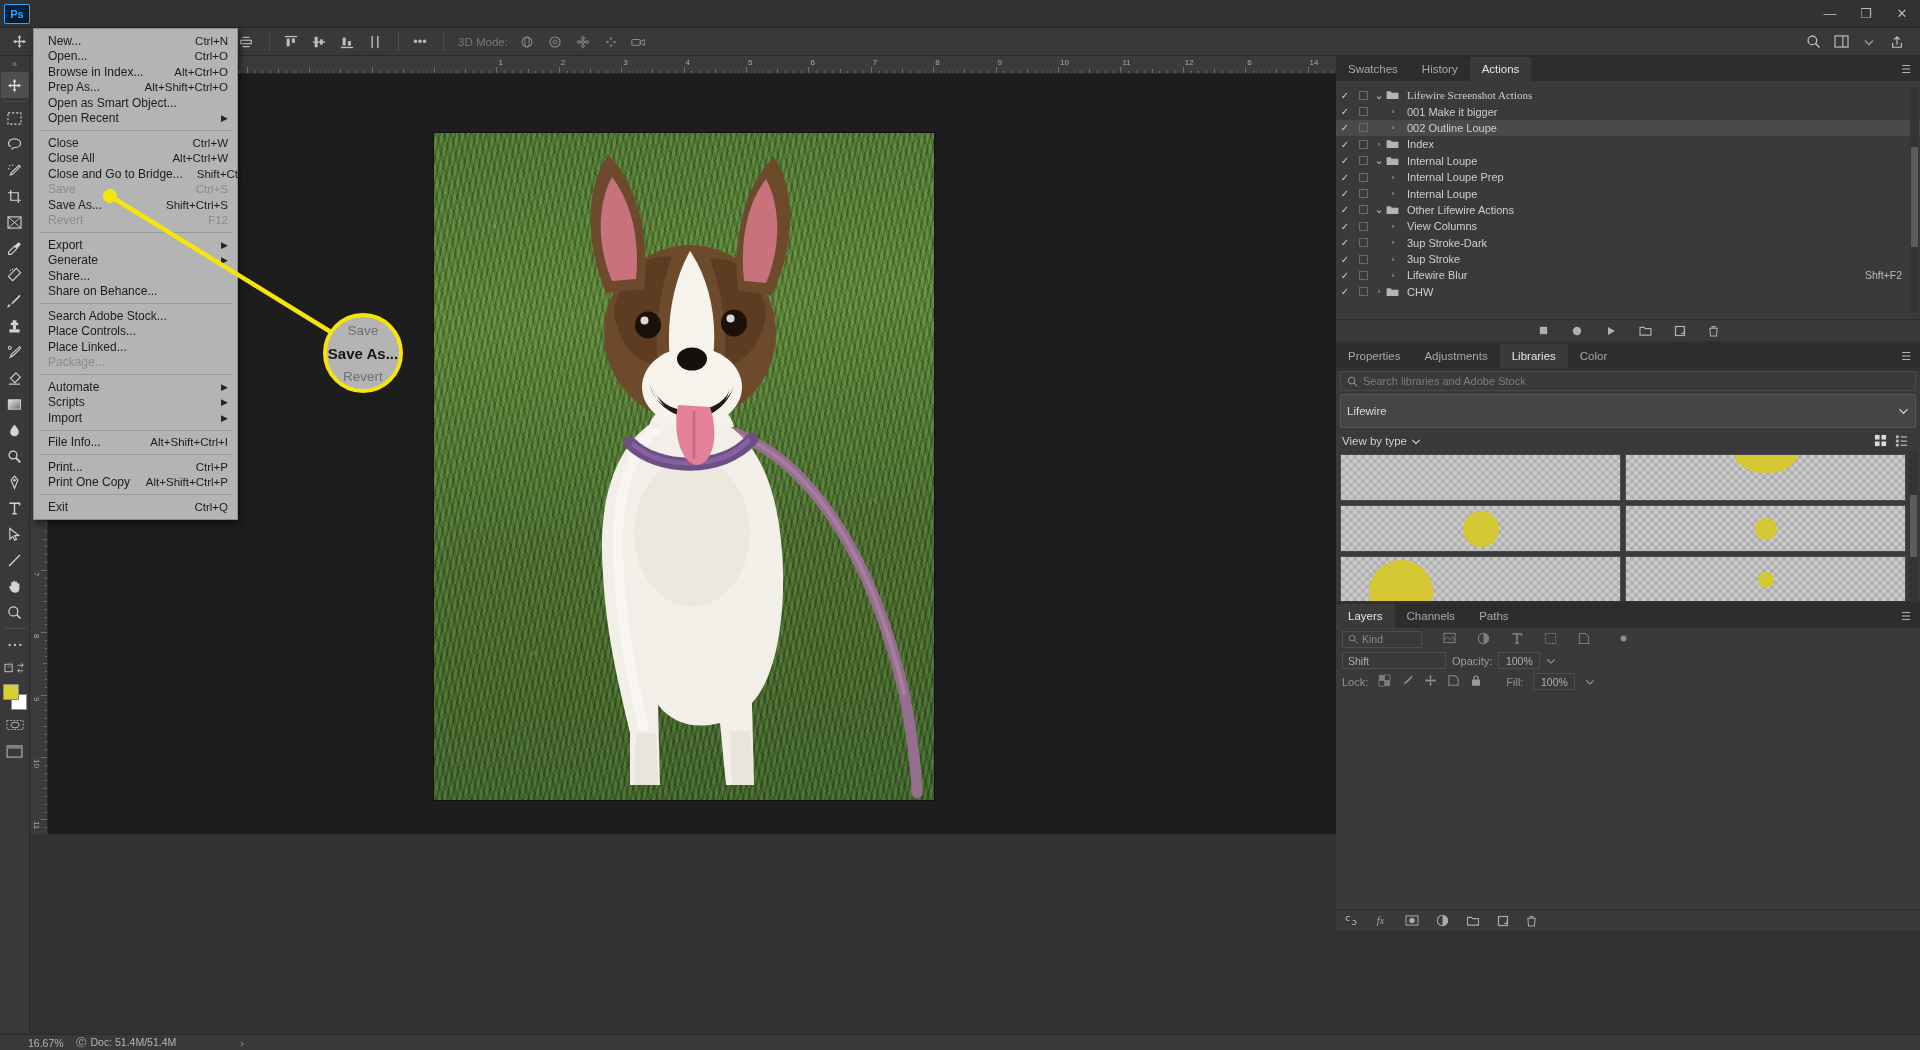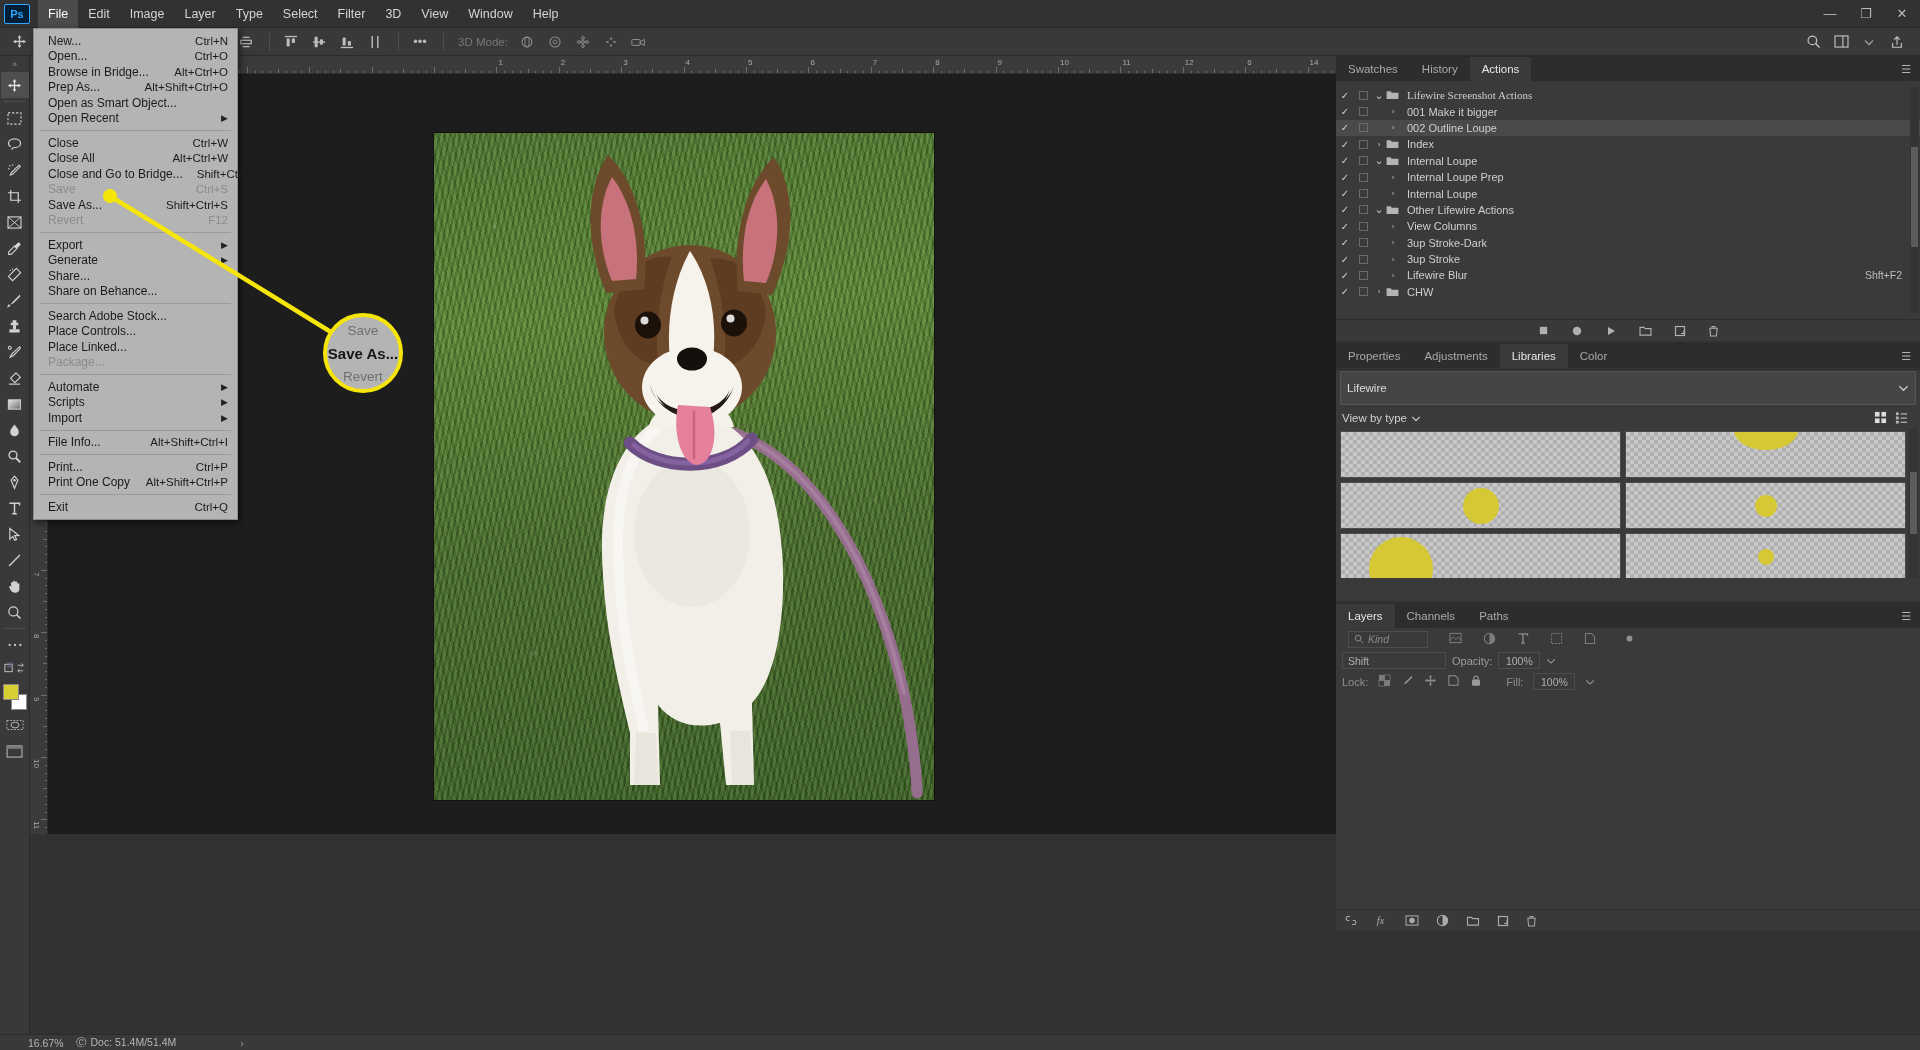--- a/index.html
+++ b/index.html
@@ -179,22 +179,22 @@
   .lib-cell { position: relative; height: 47px;
     background-color: #c9c9c9;
     background-image:
       linear-gradient(45deg, #b0b0b0 25%, transparent 25%, transparent 75%, #b0b0b0 75%),
       linear-gradient(45deg, #b0b0b0 25%, transparent 25%, transparent 75%, #b0b0b0 75%);
     background-size: 8px 8px; background-position: 0 0, 4px 4px;
     border: 1px solid #4a4a4a; overflow: hidden; }
   .lib-dot { position: absolute; background: #d6c835; border-radius: 50%; }
 
   
-  .lay-filter { height: 22px; display: flex; align-items: center; gap: 21px; padding: 0 12px;
-    font-size: 11px; color: #8f8f8f; font-style: italic; }
+  .lay-filter { height: 22px; display: flex; align-items: center; gap: 21px; padding: 0 6px;
+    font-size: 11px; color: #8f8f8f; }
   .lay-kind { width: 80px; height: 17px; background: #3a3a3a; border: 1px solid #4d4d4d;
     display: flex; align-items: center; padding: 0 5px; font-size: 10.5px; color: #8a8a8a; }
   .lay-blend { height: 21px; display: flex; align-items: center; gap: 6px; padding: 0 6px;
     font-size: 11px; color: #9b9b9b; }
   .lay-blend .bx { width: 104px; height: 17px; background: #3a3a3a; border: 1px solid #4d4d4d;
     display: flex; align-items: center; padding: 0 5px; font-size: 10.5px; color: #b0b0b0; }
   .lay-blend .num { width: 42px; height: 17px; background: #3a3a3a; border: 1px solid #4d4d4d;
     font-size: 10.5px; color: #b0b0b0; display: flex; align-items: center; justify-content: center; }
   .lay-lock { height: 21px; display: flex; align-items: center; gap: 10px; padding: 0 6px;
     font-size: 11px; color: #8f8f8f; }
@@ -211,33 +211,20 @@
   }
   #statusbar .z { width: 58px; padding-left: 28px; }
   #statusbar .doc { padding-left: 18px; }
   #statusbar .arr { padding-left: 64px; color: #9b9b9b; }
 </style>
 </head>
 <body>
 
 <div id="menubar">
   <div class="ps-logo">Ps</div>
-  <div id="menubar-items" style="display:flex;">
-      <div class="menu-item active">File</div>
-      <div class="menu-item">Edit</div>
-      <div class="menu-item">Image</div>
-      <div class="menu-item">Layer</div>
-      <div class="menu-item">Type</div>
-      <div class="menu-item">Select</div>
-      <div class="menu-item">Filter</div>
-      <div class="menu-item">3D</div>
-      <div class="menu-item">View</div>
-      <div class="menu-item">Window</div>
-      <div class="menu-item">Help</div>
-    </div>
   <div class="winbtns">
     <div class="winbtn">—</div>
     <div class="winbtn">❐</div>
     <div class="winbtn">✕</div>
   </div>
 </div>
 
 <div id="optionsbar">
   <div class="opt-icon">
     <svg width="15" height="15" viewBox="0 0 16 16">
@@ -879,21 +866,21 @@
 <div id="filemenu">
     <div class="mi">
       <span class="lbl">New...</span>
       <span class="acc">Ctrl+N</span>
     </div>
     <div class="mi">
       <span class="lbl">Open...</span>
       <span class="acc">Ctrl+O</span>
     </div>
     <div class="mi">
-      <span class="lbl">Browse in Bridge...</span>
+      <span class="lbl">Browse in Index...</span>
       <span class="acc">Alt+Ctrl+O</span>
     </div>
     <div class="mi">
       <span class="lbl">Prep As...</span>
       <span class="acc">Alt+Shift+Ctrl+O</span>
     </div>
     <div class="mi">
       <span class="lbl">Open as Smart Object...</span>
     </div>
     <div class="mi">
@@ -1198,20 +1185,27 @@
 
   <div class="panel" style="margin-top:2px;">
     <div class="ptabs" id="libraries-tabs">
       <div class="ptab">Properties</div>
         <div class="ptab">Adjustments</div>
         <div class="ptab on">Libraries</div>
         <div class="ptab">Color</div>
         <div class="pmenu">☰</div>
     </div>
     <div class="pbody" style="height:230px;">
+      <div class="lib-search">
+        <svg width="11" height="11" viewBox="0 0 12 12" style="margin-right:5px">
+          <circle cx="5" cy="5" r="3.6" fill="none" stroke="#8a8a8a" stroke-width="1.2"></circle>
+          <line x1="7.6" y1="7.6" x2="11" y2="11" stroke="#8a8a8a" stroke-width="1.3"></line>
+          </svg>
+        <span>Search libraries and Adobe Stock</span>
+      </div>
       <div class="lib-select">
         <span>Lifewire</span>
         <span style="margin-left:auto;">
           <svg width="11" height="8" viewBox="0 0 12 8">
               <path d="M1.5 2 L6 6.5 L10.5 2" fill="none" stroke="#cfcfcf" stroke-width="1.4"></path>
             </svg></span>
       </div>
       <div class="lib-view">
         <span>View by type</span>
         <span style="margin-left:4px">

